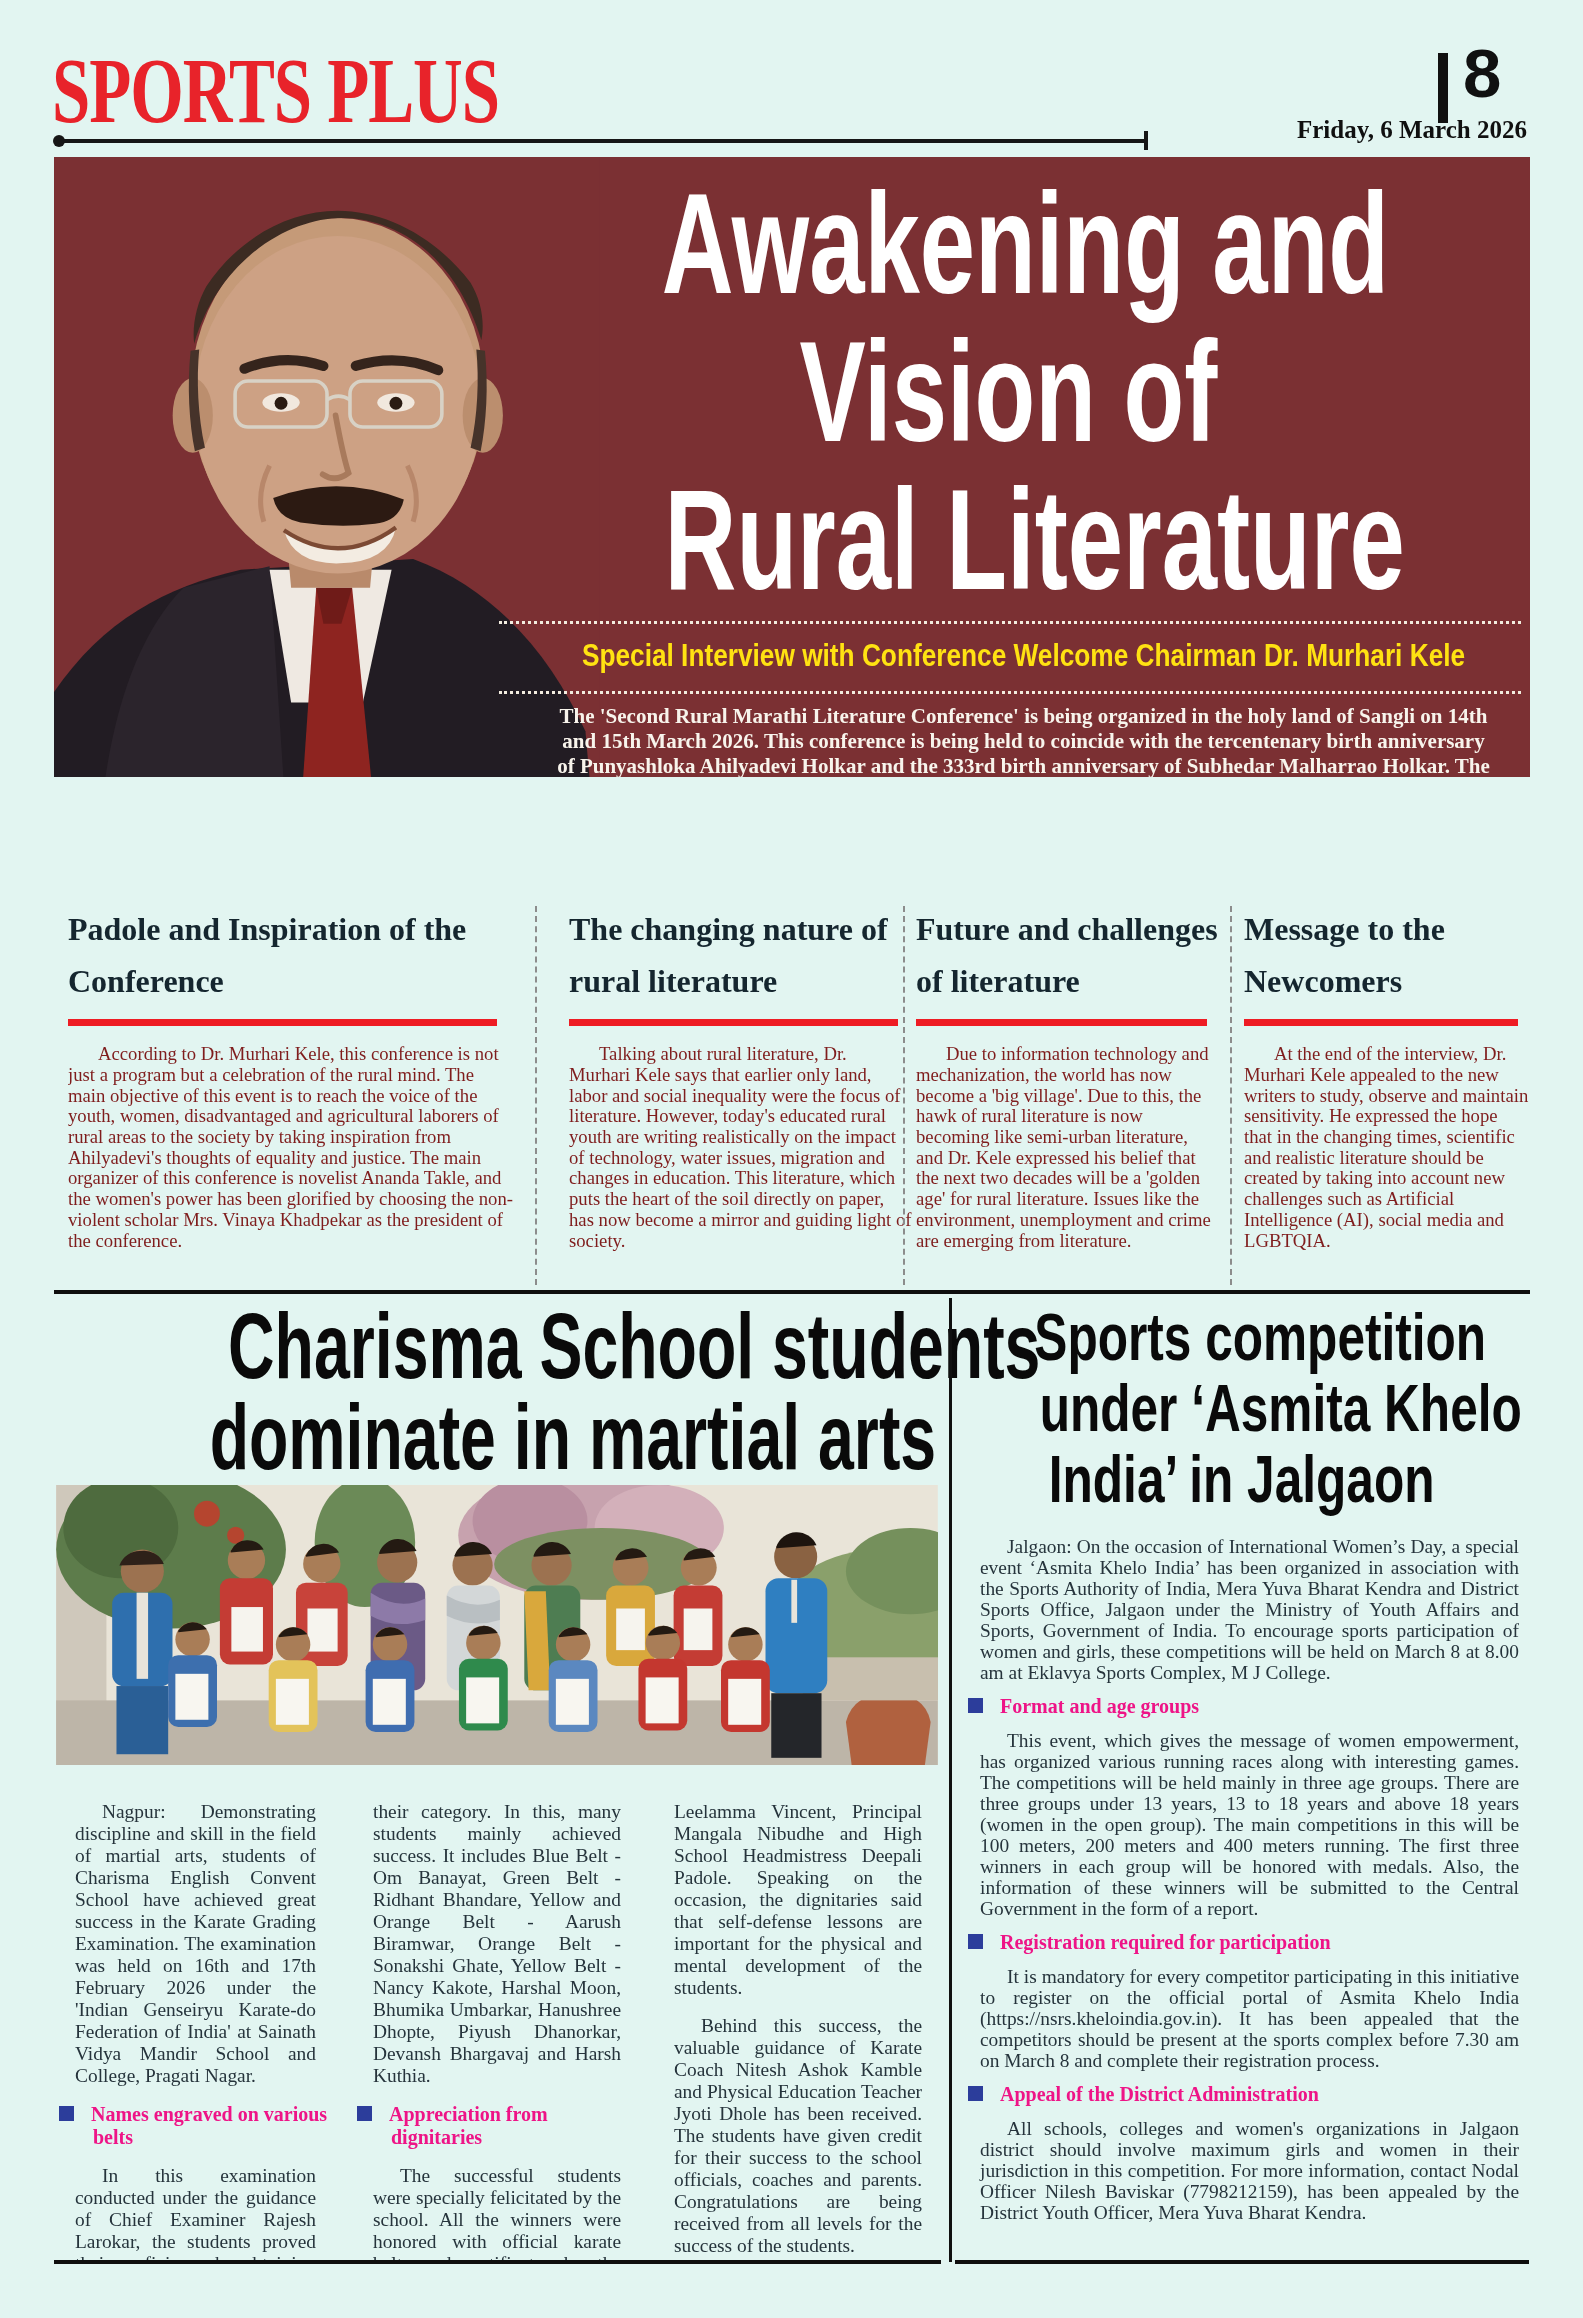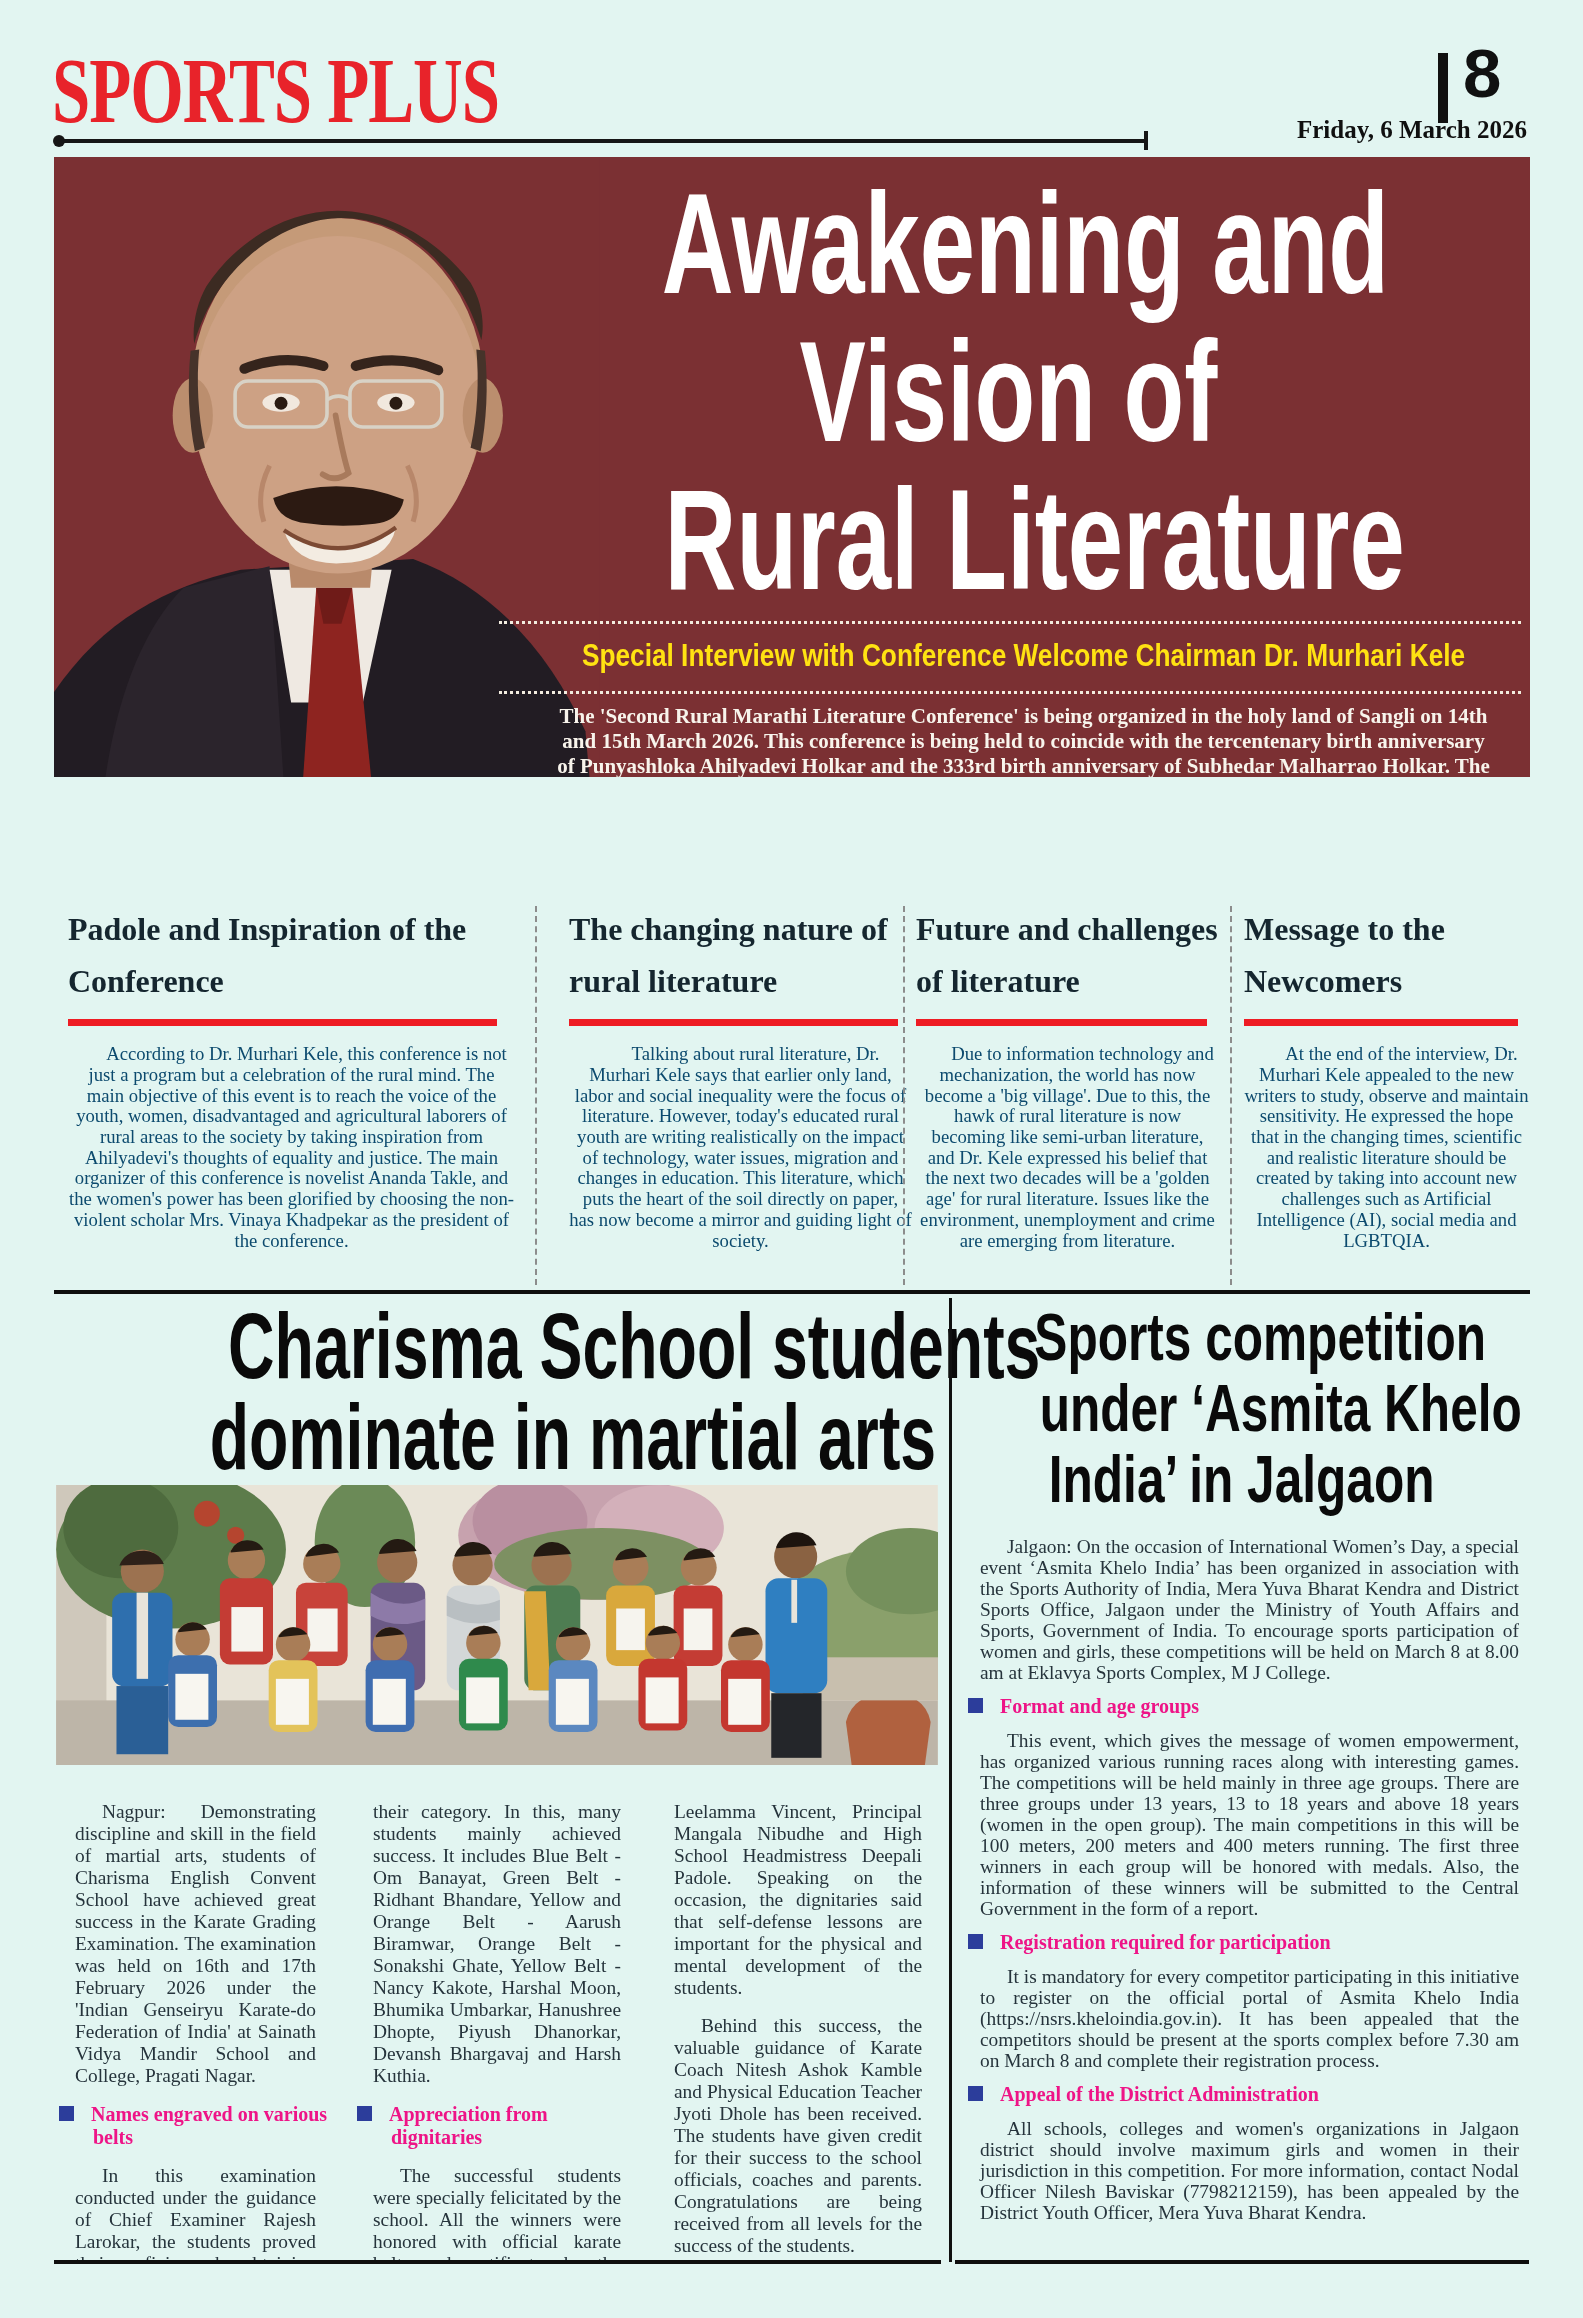--- a/index.html
+++ b/index.html
@@ -30,21 +30,21 @@
   .iv-intro{position:absolute;left:503px;width:933px;text-align:center;color:#f8f4ec;
         font-weight:bold;font-size:21px;line-height:25px;}
   .iv-byline{position:absolute;right:27px;width:574px;text-align:right;color:#e5e5e5;
         font-family:"Liberation Sans",sans-serif;font-weight:bold;font-size:26.6px;}
   .iv-byline span{display:inline-block;transform:scaleX(0.85);transform-origin:right center;}
 
   
   .iv-col{position:absolute;top:903px;height:386px;overflow:hidden;}
   .iv-col h3{margin:0;font-size:32px;line-height:52px;height:106px;font-weight:bold;color:#15262f;}
   .iv-col .redbar{width:96%;height:6.5px;background:#ee1c24;margin-top:10px;}
-  .iv-col p{margin:18.7px 0 0 0;font-size:18.7px;line-height:20.7px;color:#0c4a6e;text-indent:30px;text-align:center;}
+  .iv-col p{margin:18.7px 0 0 0;font-size:18.7px;line-height:20.7px;color:#7f1d1d;text-indent:30px;}
   .wavy{position:absolute;top:906px;height:379px;width:0;border-left:2.2px dashed #8c8c8c;}
 
   .section-rule{position:absolute;background:#0e0e0e;}
 
   
   .art-headline{position:absolute;text-align:center;color:#0a0a0a;font-family:"Liberation Sans",sans-serif;
         font-weight:bold;white-space:nowrap;}
   .art-headline span{display:inline-block;transform:scaleX(0.70);transform-origin:center;}
   .karate-headline{left:54px;width:887px;top:1301px;font-size:92px;line-height:90px;}
   .sports-headline{left:955px;width:574px;top:1301px;font-size:67px;line-height:71px;}

